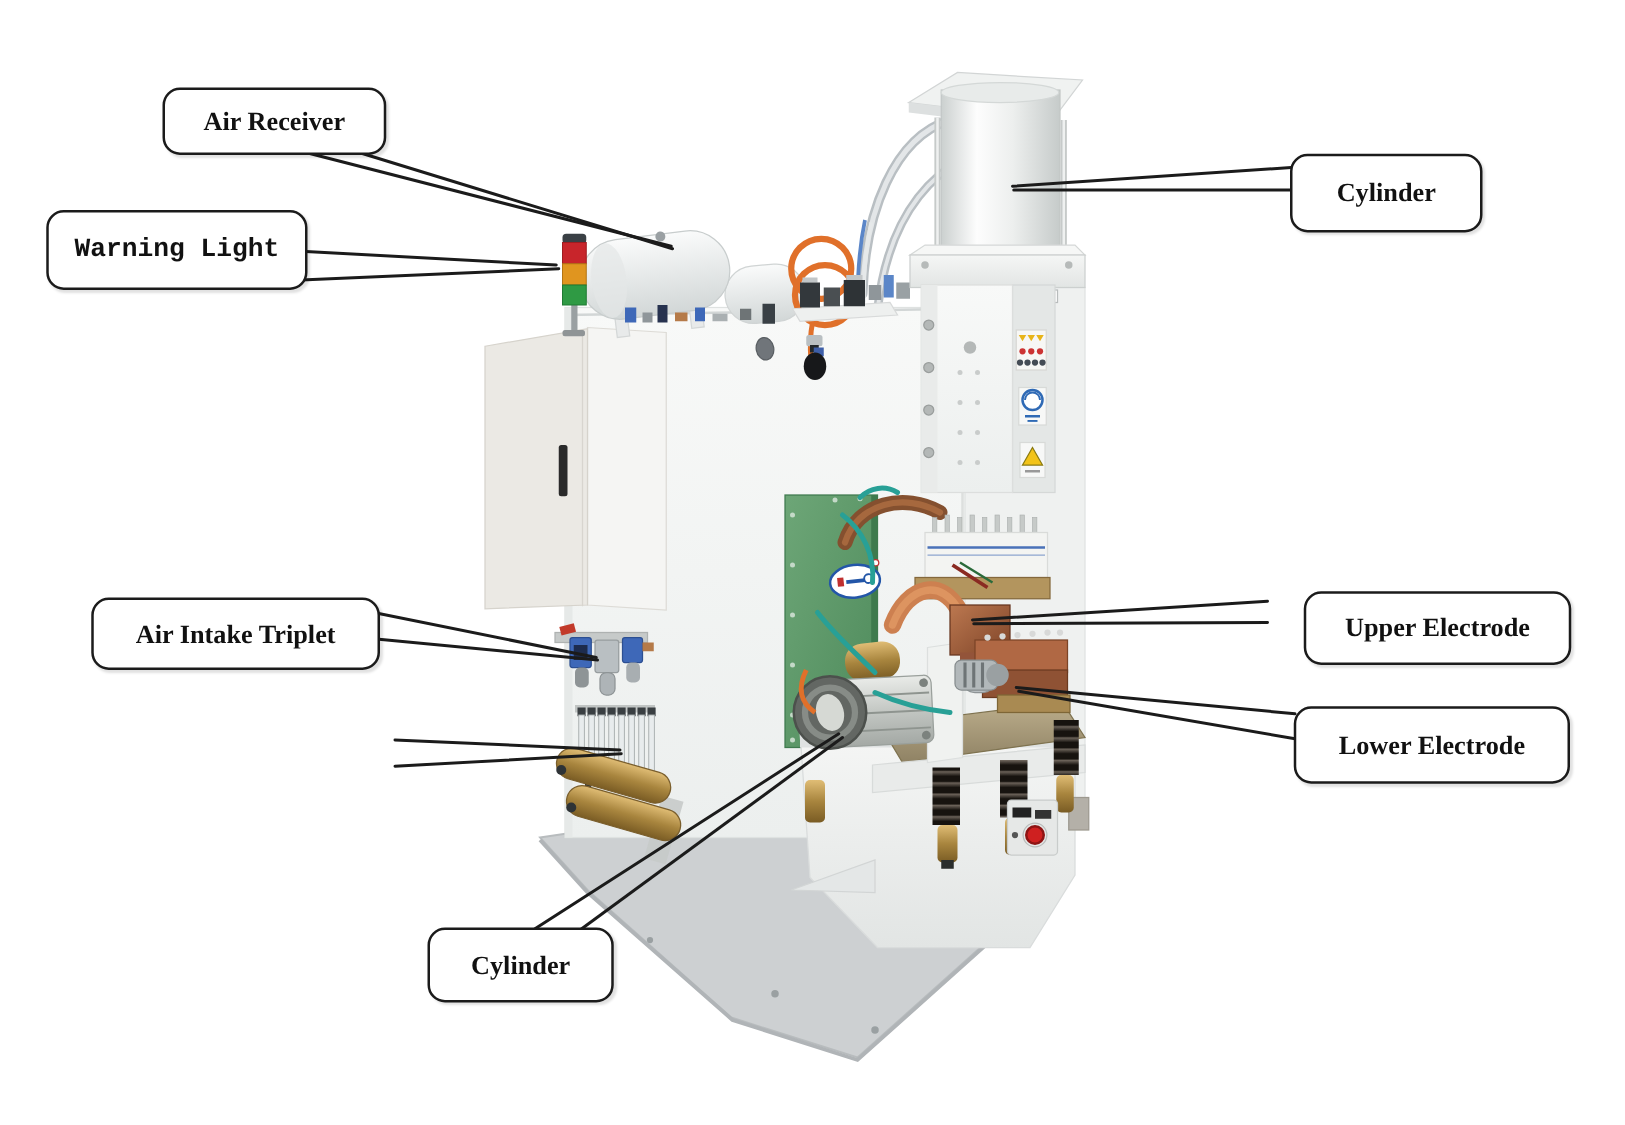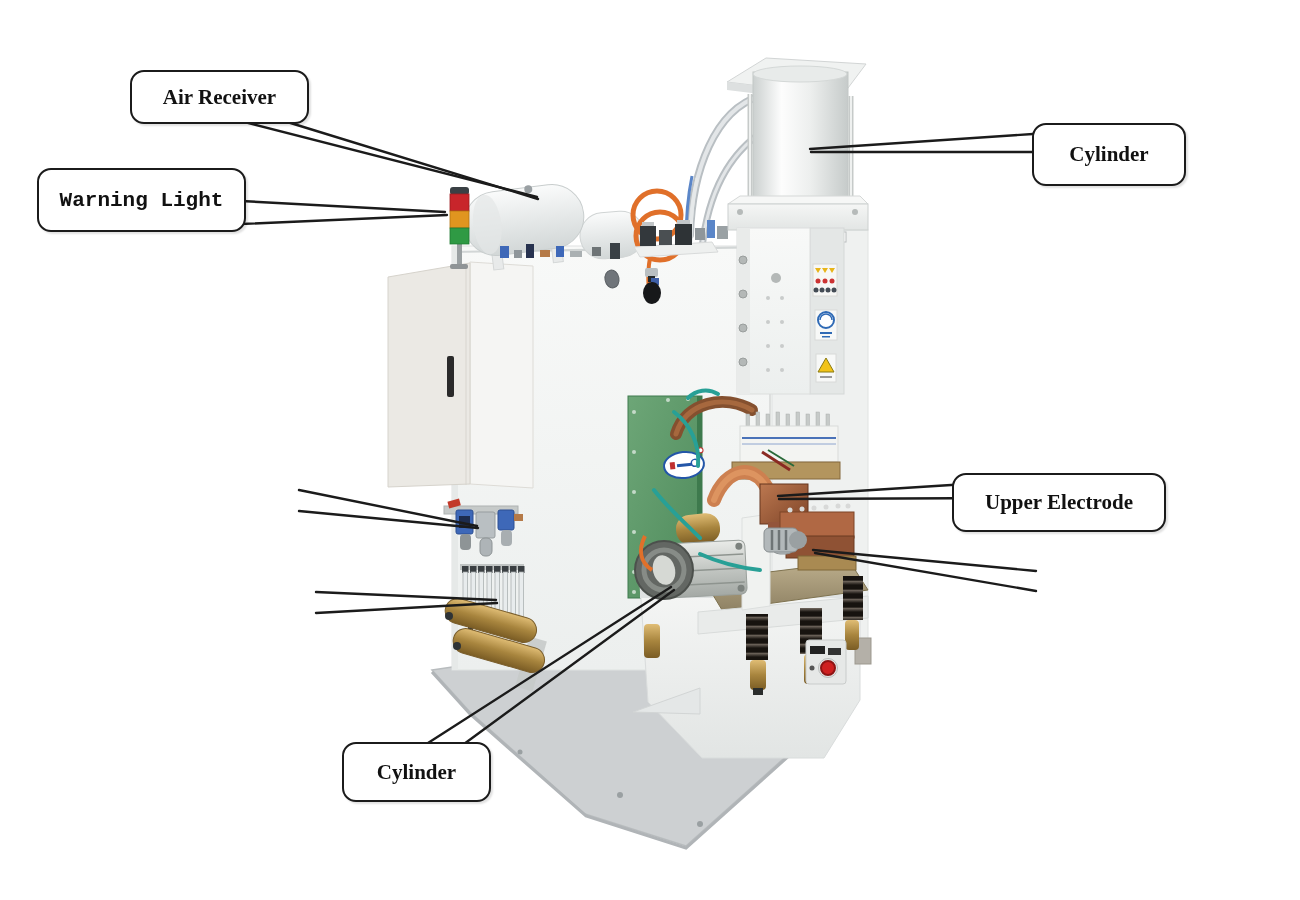--- a/index.html
+++ b/index.html
@@ -15,21 +15,21 @@
     border-radius:14px;
     box-shadow:2px 2px 2px rgba(0,0,0,.12);
     font-weight:bold;font-size:21px;color:#111;
     text-align:center;white-space:nowrap;z-index:3;
   }
   .c-air-receiver       {left:130px; top:70px;  width:175px; height:50px;}
   .c-warning-light      {left:37px;  top:168px; width:205px; height:60px;font-family:Liberation Mono, monospace;}
   .c-cylinder-top       {left:1032px;top:123px; width:150px; height:59px;}
   .c-air-intake-triplet {left:73px;  top:478px; width:227px; height:54px;}
   .c-water-flow         {left:70px;  top:583px; width:247px; height:54px;}
-  .c-upper-electrode    {left:952px;top:473px; width:210px; height:55px;}
+  .c-upper-electrode    {left:1043px;top:473px; width:210px; height:55px;}
   .c-lower-electrode    {left:1035px;top:565px; width:217px; height:58px;}
   .c-cylinder-bottom    {left:342px; top:742px; width:145px; height:56px;}
 </style>
 </head>
 <body>
 
 <div id="canvas">
 
 <svg id="machine-svg" viewBox="0 0 1300 900">
   <defs>
@@ -468,19 +468,25 @@
 
   <div class="callout c-air-receiver">
     <span>Air Receiver</span>
   </div>
   <div class="callout c-warning-light">
     <span>Warning Light</span>
   </div>
   <div class="callout c-cylinder-top">
     <span>Cylinder</span>
   </div>
+  <div class="callout c-air-intake-triplet">
+    <span>Air Intake Triplet</span>
+  </div>
   <div class="callout c-upper-electrode">
     <span>Upper Electrode</span>
   </div>
+  <div class="callout c-lower-electrode">
+    <span>Lower Electrode</span>
+  </div>
   <div class="callout c-cylinder-bottom">
     <span>Cylinder</span>
   </div>
 </div>
 
 </body></html>

